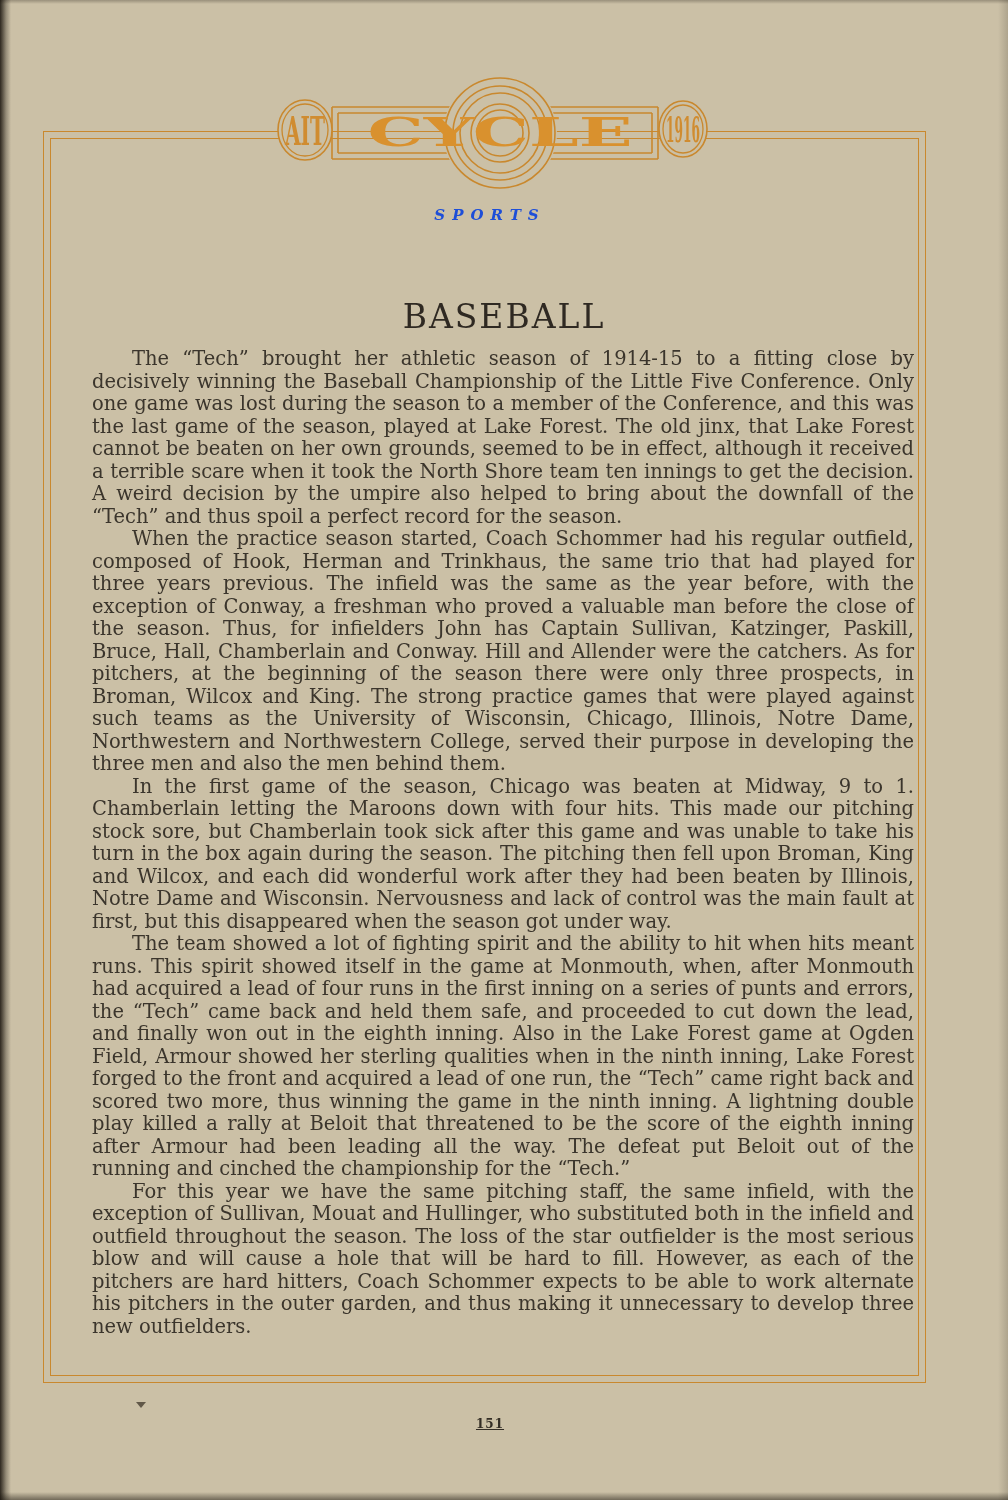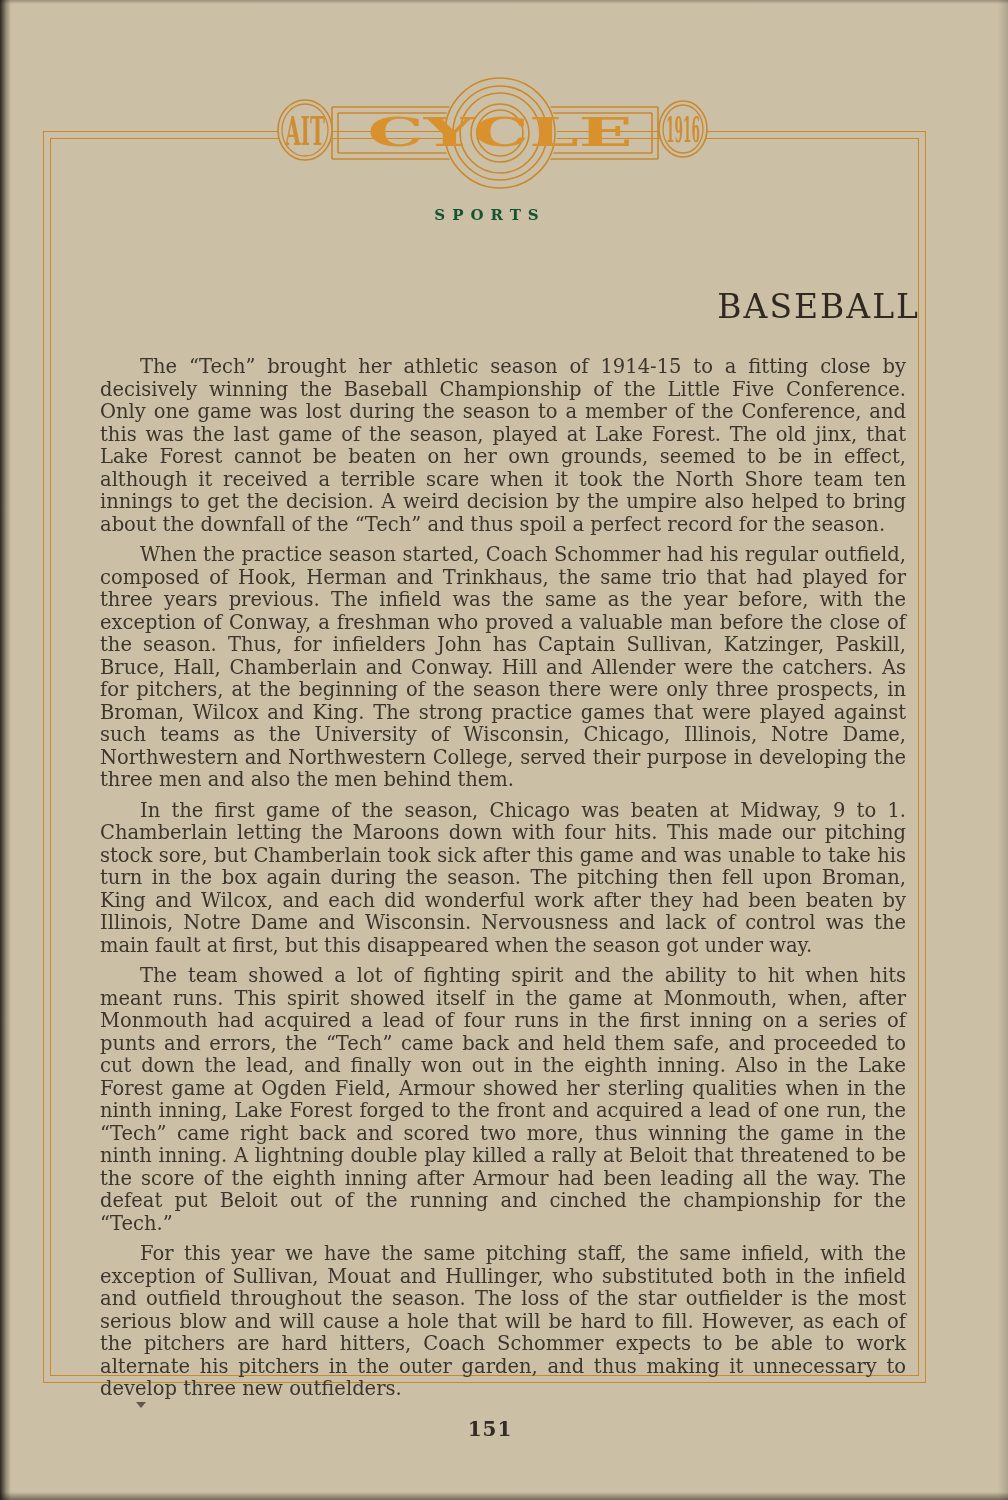--- a/index.html
+++ b/index.html
@@ -13,28 +13,28 @@
     background-color:#cbc0a6;
   }
   .abs{position:absolute;}
   
   .frame-outer{left:43px;top:131px;width:883px;height:1252px;border:1.5px solid #c9882e;box-sizing:border-box;}
   .frame-inner{left:50px;top:138px;width:869px;height:1238px;border:1.5px solid #c9882e;box-sizing:border-box;}
   
   .logo{left:268px;top:68px;width:464px;height:128px;}
   
   .center-band{left:64px;width:852px;text-align:center;}
-  .section-title{top:206px;font-size:15px;font-weight:bold;letter-spacing:7px;color:#14532d;}
+  .section-title{top:206px;font-size:15px;font-weight:bold;letter-spacing:7px;color:#1d4ed8;font-style:italic;}
   .article-title{top:283px;font-size:33px;font-weight:500;letter-spacing:2px;color:#2f2922;}
   
   .article-body{left:92px;top:348px;width:822px;color:#3b352c;
     font-size:19.5px;line-height:22.5px;text-align:justify;}
-  .article-body p{margin:8px;text-indent:40px;}
+  .article-body p{margin:0;text-indent:40px;}
   
-  .page-number{top:1417px;font-size:20px;font-weight:bold;letter-spacing:1px;color:#332d25;}
+  .page-number{top:1417px;font-size:12px;font-weight:bold;letter-spacing:1px;color:#332d25;text-decoration:underline;}
   
   .edge-left{left:0;top:0;width:11px;height:1500px;
     background:linear-gradient(to right, rgba(24,19,12,.88), rgba(24,19,12,.30) 55%, rgba(24,19,12,0));}
   .edge-bottom{left:0;bottom:0;width:1008px;height:8px;
     background:linear-gradient(to top, rgba(24,19,12,.50), rgba(24,19,12,0));}
   .edge-top{left:0;top:0;width:1008px;height:4px;
     background:linear-gradient(to bottom, rgba(24,19,12,.28), rgba(24,19,12,0));}
   .edge-right{right:0;top:0;width:10px;height:1500px;
     background:linear-gradient(to left, rgba(24,19,12,.16), rgba(24,19,12,0));}
   .ink-speck{left:136px;top:1402px;width:0;height:0;
@@ -82,21 +82,21 @@
     <ellipse cx="415" cy="61" rx="24" ry="28" fill="#cbc0a6" stroke="#c9882e" stroke-width="1.6"></ellipse>
     <ellipse cx="415" cy="61" rx="20" ry="24" fill="none" stroke="#c9882e" stroke-width="1.3"></ellipse>
     <text x="415" y="74" text-anchor="middle" font-family="'DejaVu Serif',serif" font-weight="bold" font-size="36" fill="#d08c30" textLength="34" lengthAdjust="spacingAndGlyphs">1916</text>
 
     <text x="232" y="78" text-anchor="middle" font-family="'DejaVu Serif',serif" font-weight="bold" font-size="40" fill="#d9912e" textLength="265" lengthAdjust="spacingAndGlyphs">CYCLE</text>
   </svg>
 </div>
 
 <div class="abs center-band section-title">SPORTS</div>
 
-<h1 class="abs center-band article-title" style="margin:4px;text-align:right;">BASEBALL</h1>
+<h1 class="abs center-band article-title" style="margin:14px;">BASEBALL</h1>
 
 <div class="abs article-body">
   <p>The “Tech” brought her athletic season of 1914-15 to a fitting close by decisively winning the Baseball Championship of the Little Five Conference.  Only one game was lost during the season to a member of the Conference, and this was the last game of the season, played at Lake Forest.  The old jinx, that Lake Forest cannot be beaten on her own grounds, seemed to be in effect, although it received a terrible scare when it took the North Shore team ten innings to get the decision.  A weird decision by the umpire also helped to bring about the downfall of the “Tech” and thus spoil a perfect record for the season.</p>
   <p>When the practice season started, Coach Schommer had his regular outfield, composed of Hook, Herman and Trinkhaus, the same trio that had played for three years previous. The infield was the same as the year before, with the exception of Conway, a freshman who proved a valuable man before the close of the season.  Thus, for infielders John has Captain Sullivan, Katzinger, Paskill, Bruce, Hall, Chamberlain and Conway.  Hill and Allender were the catchers.  As for pitchers, at the beginning of the season there were only three prospects, in Broman, Wilcox and King.  The strong practice games that were played against such teams as the University of Wisconsin, Chicago, Illinois, Notre Dame, Northwestern and Northwestern College, served their purpose in developing the three men and also the men behind them.</p>
   <p>In the first game of the season, Chicago was beaten at Midway, 9 to 1.  Chamberlain letting the Maroons down with four hits.  This made our pitching stock sore, but Chamberlain took sick after this game and was unable to take his turn in the box again during the season.  The pitching then fell upon Broman, King and Wilcox, and each did wonderful work after they had been beaten by Illinois, Notre Dame and Wisconsin.  Nervousness and lack of control was the main fault at first, but this disappeared when the season got under way.</p>
   <p>The team showed a lot of fighting spirit and the ability to hit when hits meant runs.  This spirit showed itself in the game at Monmouth, when, after Monmouth had acquired a lead of four runs in the first inning on a series of punts and errors, the “Tech” came back and held them safe, and proceeded to cut down the lead, and finally won out in the eighth inning.  Also in the Lake Forest game at Ogden Field, Armour showed her sterling qualities when in the ninth inning, Lake Forest forged to the front and acquired a lead of one run, the “Tech” came right back and scored two more, thus winning the game in the ninth inning.  A lightning double play killed a rally at Beloit that threatened to be the score of the eighth inning after Armour had been leading all the way.  The defeat put Beloit out of the running and cinched the championship for the “Tech.”</p>
   <p>For this year we have the same pitching staff, the same infield, with the exception of Sullivan, Mouat and Hullinger, who substituted both in the infield and outfield throughout the season.  The loss of the star outfielder is the most serious blow and will cause a hole that will be hard to fill.  However, as each of the pitchers are hard hitters, Coach Schommer expects to be able to work alternate his pitchers in the outer garden, and thus making it unnecessary to develop three new outfielders.</p>
 </div>
 
 <div class="abs center-band page-number">151</div>

